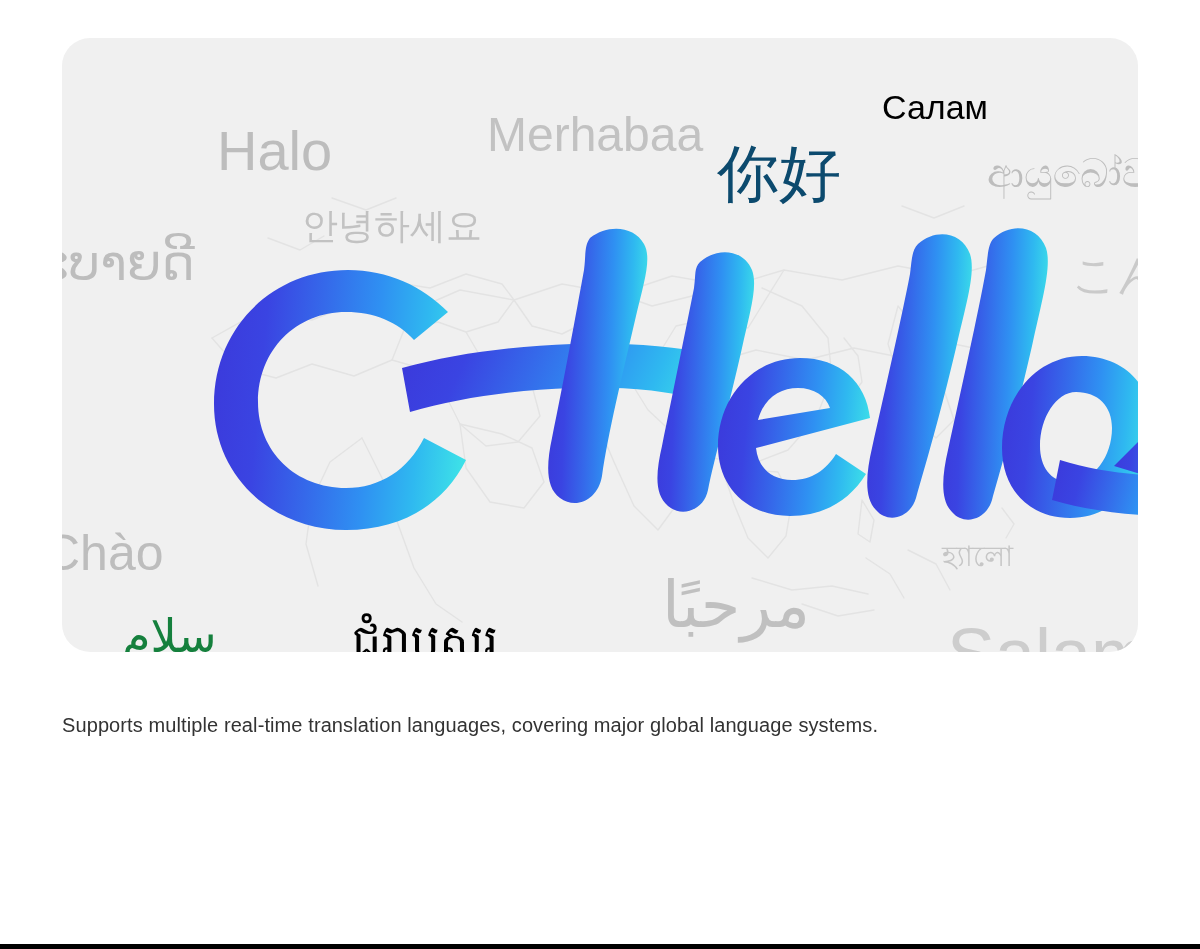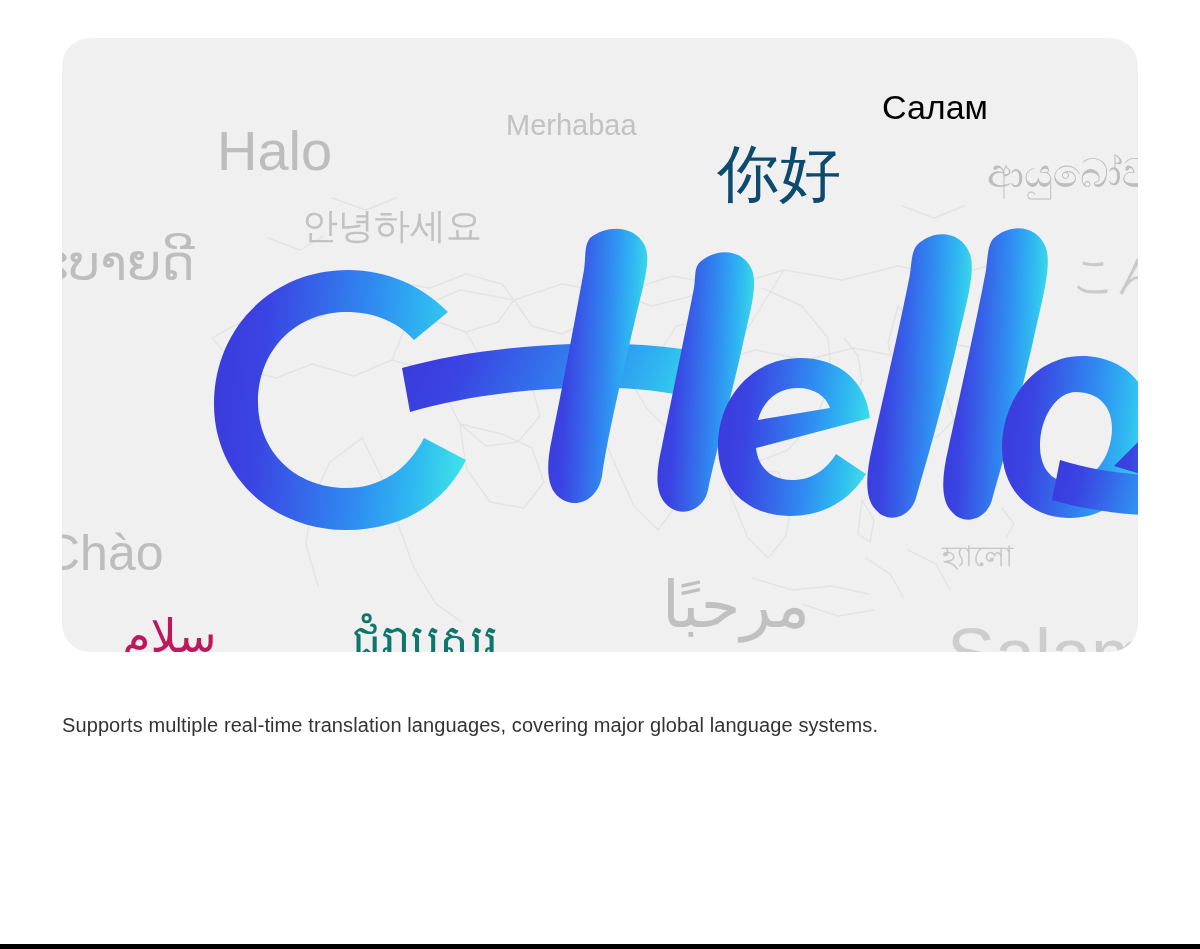--- a/index.html
+++ b/index.html
@@ -136,32 +136,32 @@
           <path d="M980 430 L994 444 L986 458"></path>
           <path d="M206 200 L238 212 L262 198"></path>
           <path d="M270 160 L304 172 L334 160"></path>
           <path d="M840 168 L872 180 L902 168"></path>
         </g>
       </svg>
     </div>
 
     <div id="greetings-container">
         <span class="greeting" style="left: 155px; top: 85px; font-size: 56px; color: rgb(189, 189, 189);">Halo</span>
-        <span class="greeting" style="left: 444px; top: 73px; font-size: 29px; color: rgb(194, 194, 194);">Merhabaa</span>
+        <span class="greeting" style="left: 425px; top: 73px; font-size: 48px; color: rgb(194, 194, 194);">Merhabaa</span>
         <span class="greeting" style="left: 820px; top: 52px; font-size: 34px; color: #000000;">Салам</span>
         <span class="greeting" style="left: 655px; top: 105px; font-size: 62px; color: #0c4a6e;">你好</span>
         <span class="greeting" style="left: 925px; top: 115px; font-size: 40px; color: rgb(189, 189, 189);">ආයුබෝවන්</span>
         <span class="greeting" style="left: 240px; top: 170px; font-size: 36px; color: rgb(194, 194, 194); font-family: Liberation Serif, serif;">안녕하세요</span>
         <span class="greeting" style="left: -60px; top: 200px; font-size: 50px; color: rgb(189, 189, 189);">ສະບາຍດີ</span>
         <span class="greeting" style="left: 1010px; top: 215px; font-size: 44px; color: rgb(202, 202, 202);">こんにちは</span>
         <span class="greeting" style="left: -18px; top: 490px; font-size: 50px; color: rgb(189, 189, 189);">Chào</span>
         <span class="greeting" style="left: 880px; top: 505px; font-size: 28px; color: rgb(198, 198, 198);">হ্যালো</span>
         <span class="greeting" style="left: 600px; top: 535px; font-size: 64px; color: rgb(192, 192, 192);">مرحبًا</span>
-        <span class="greeting" style="left: 60px; top: 575px; font-size: 46px; color: #be185d;">سلام</span>
-        <span class="greeting" style="left: 290px; top: 580px; font-size: 46px; color: #0f766e;">ជំរាបសួរ</span>
+        <span class="greeting" style="left: 60px; top: 575px; font-size: 46px; color: #15803d;">سلام</span>
+        <span class="greeting" style="left: 290px; top: 580px; font-size: 46px; color: #000000;">ជំរាបសួរ</span>
         <span class="greeting" style="left: 885px; top: 580px; font-size: 72px; color: rgb(205, 205, 205);">Salam</span>
       </div>
 
     <div class="hello-logo">
       <svg viewBox="0 0 1070 290" aria-hidden="true">
         <defs>
           <linearGradient id="helloGrad" x1="0" y1="0.45" x2="1" y2="0.55">
             <stop offset="0%" stop-color="#3b3bdc"></stop>
             <stop offset="18%" stop-color="#3a44e2"></stop>
             <stop offset="40%" stop-color="#3569ea"></stop>

